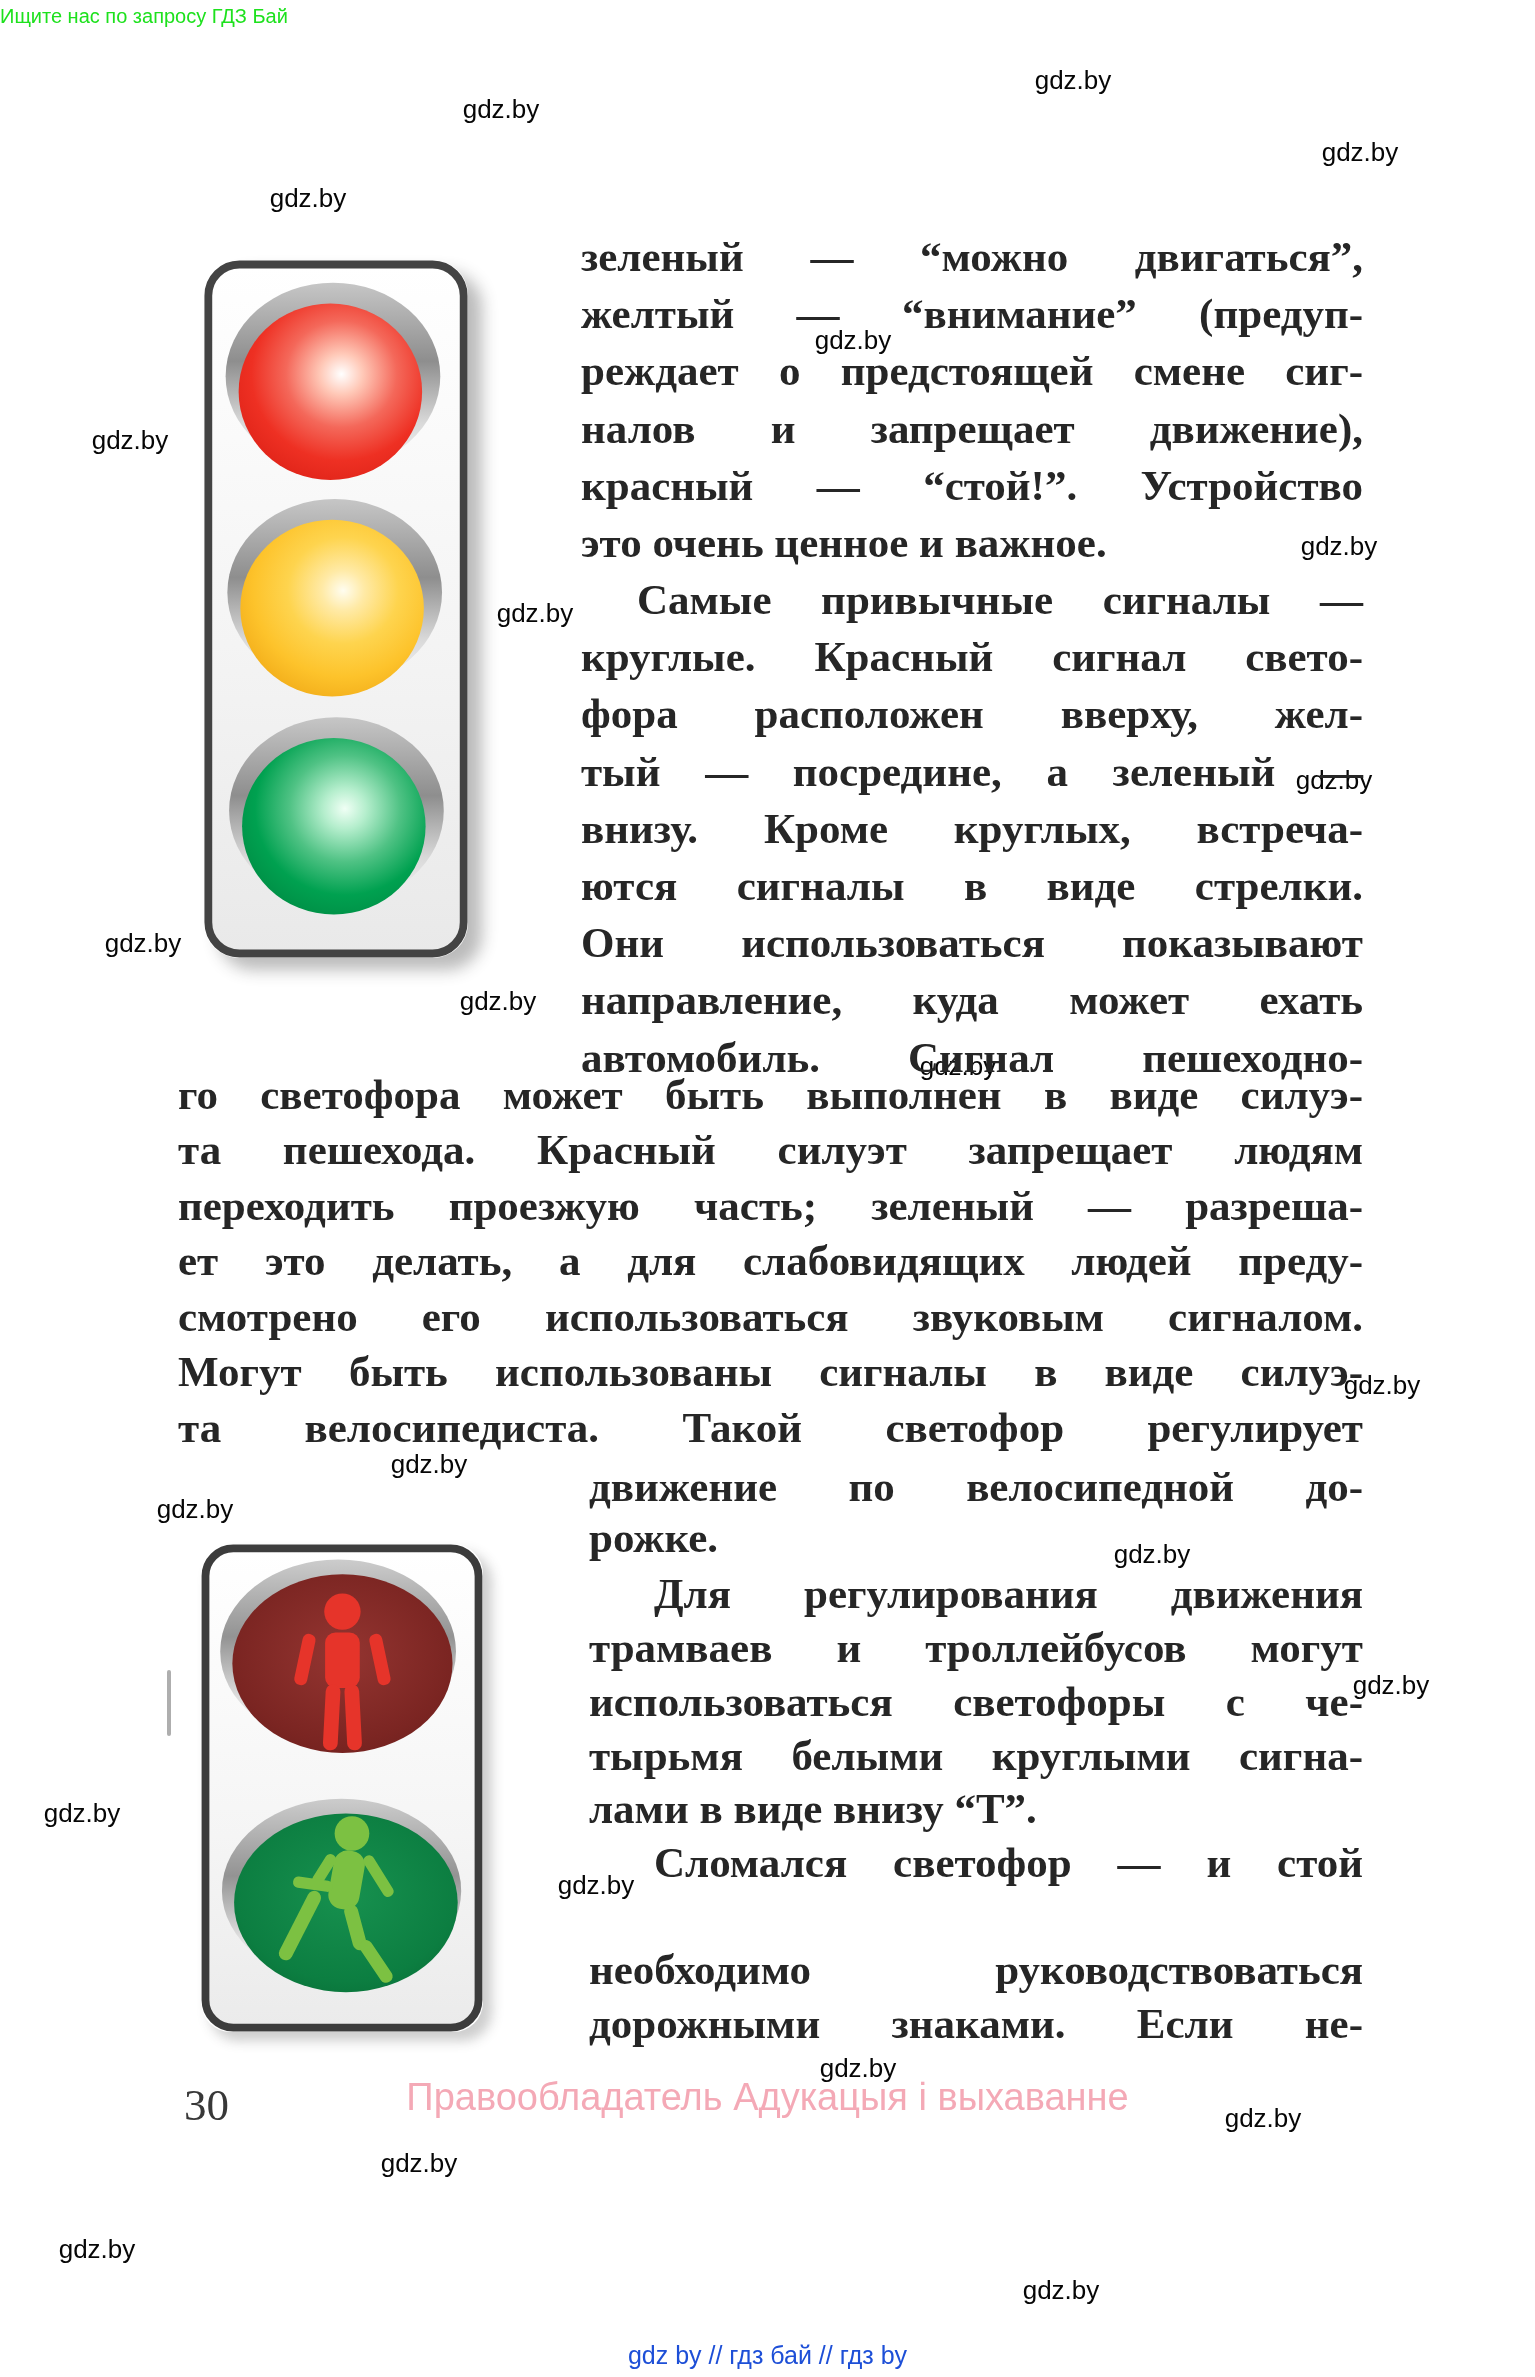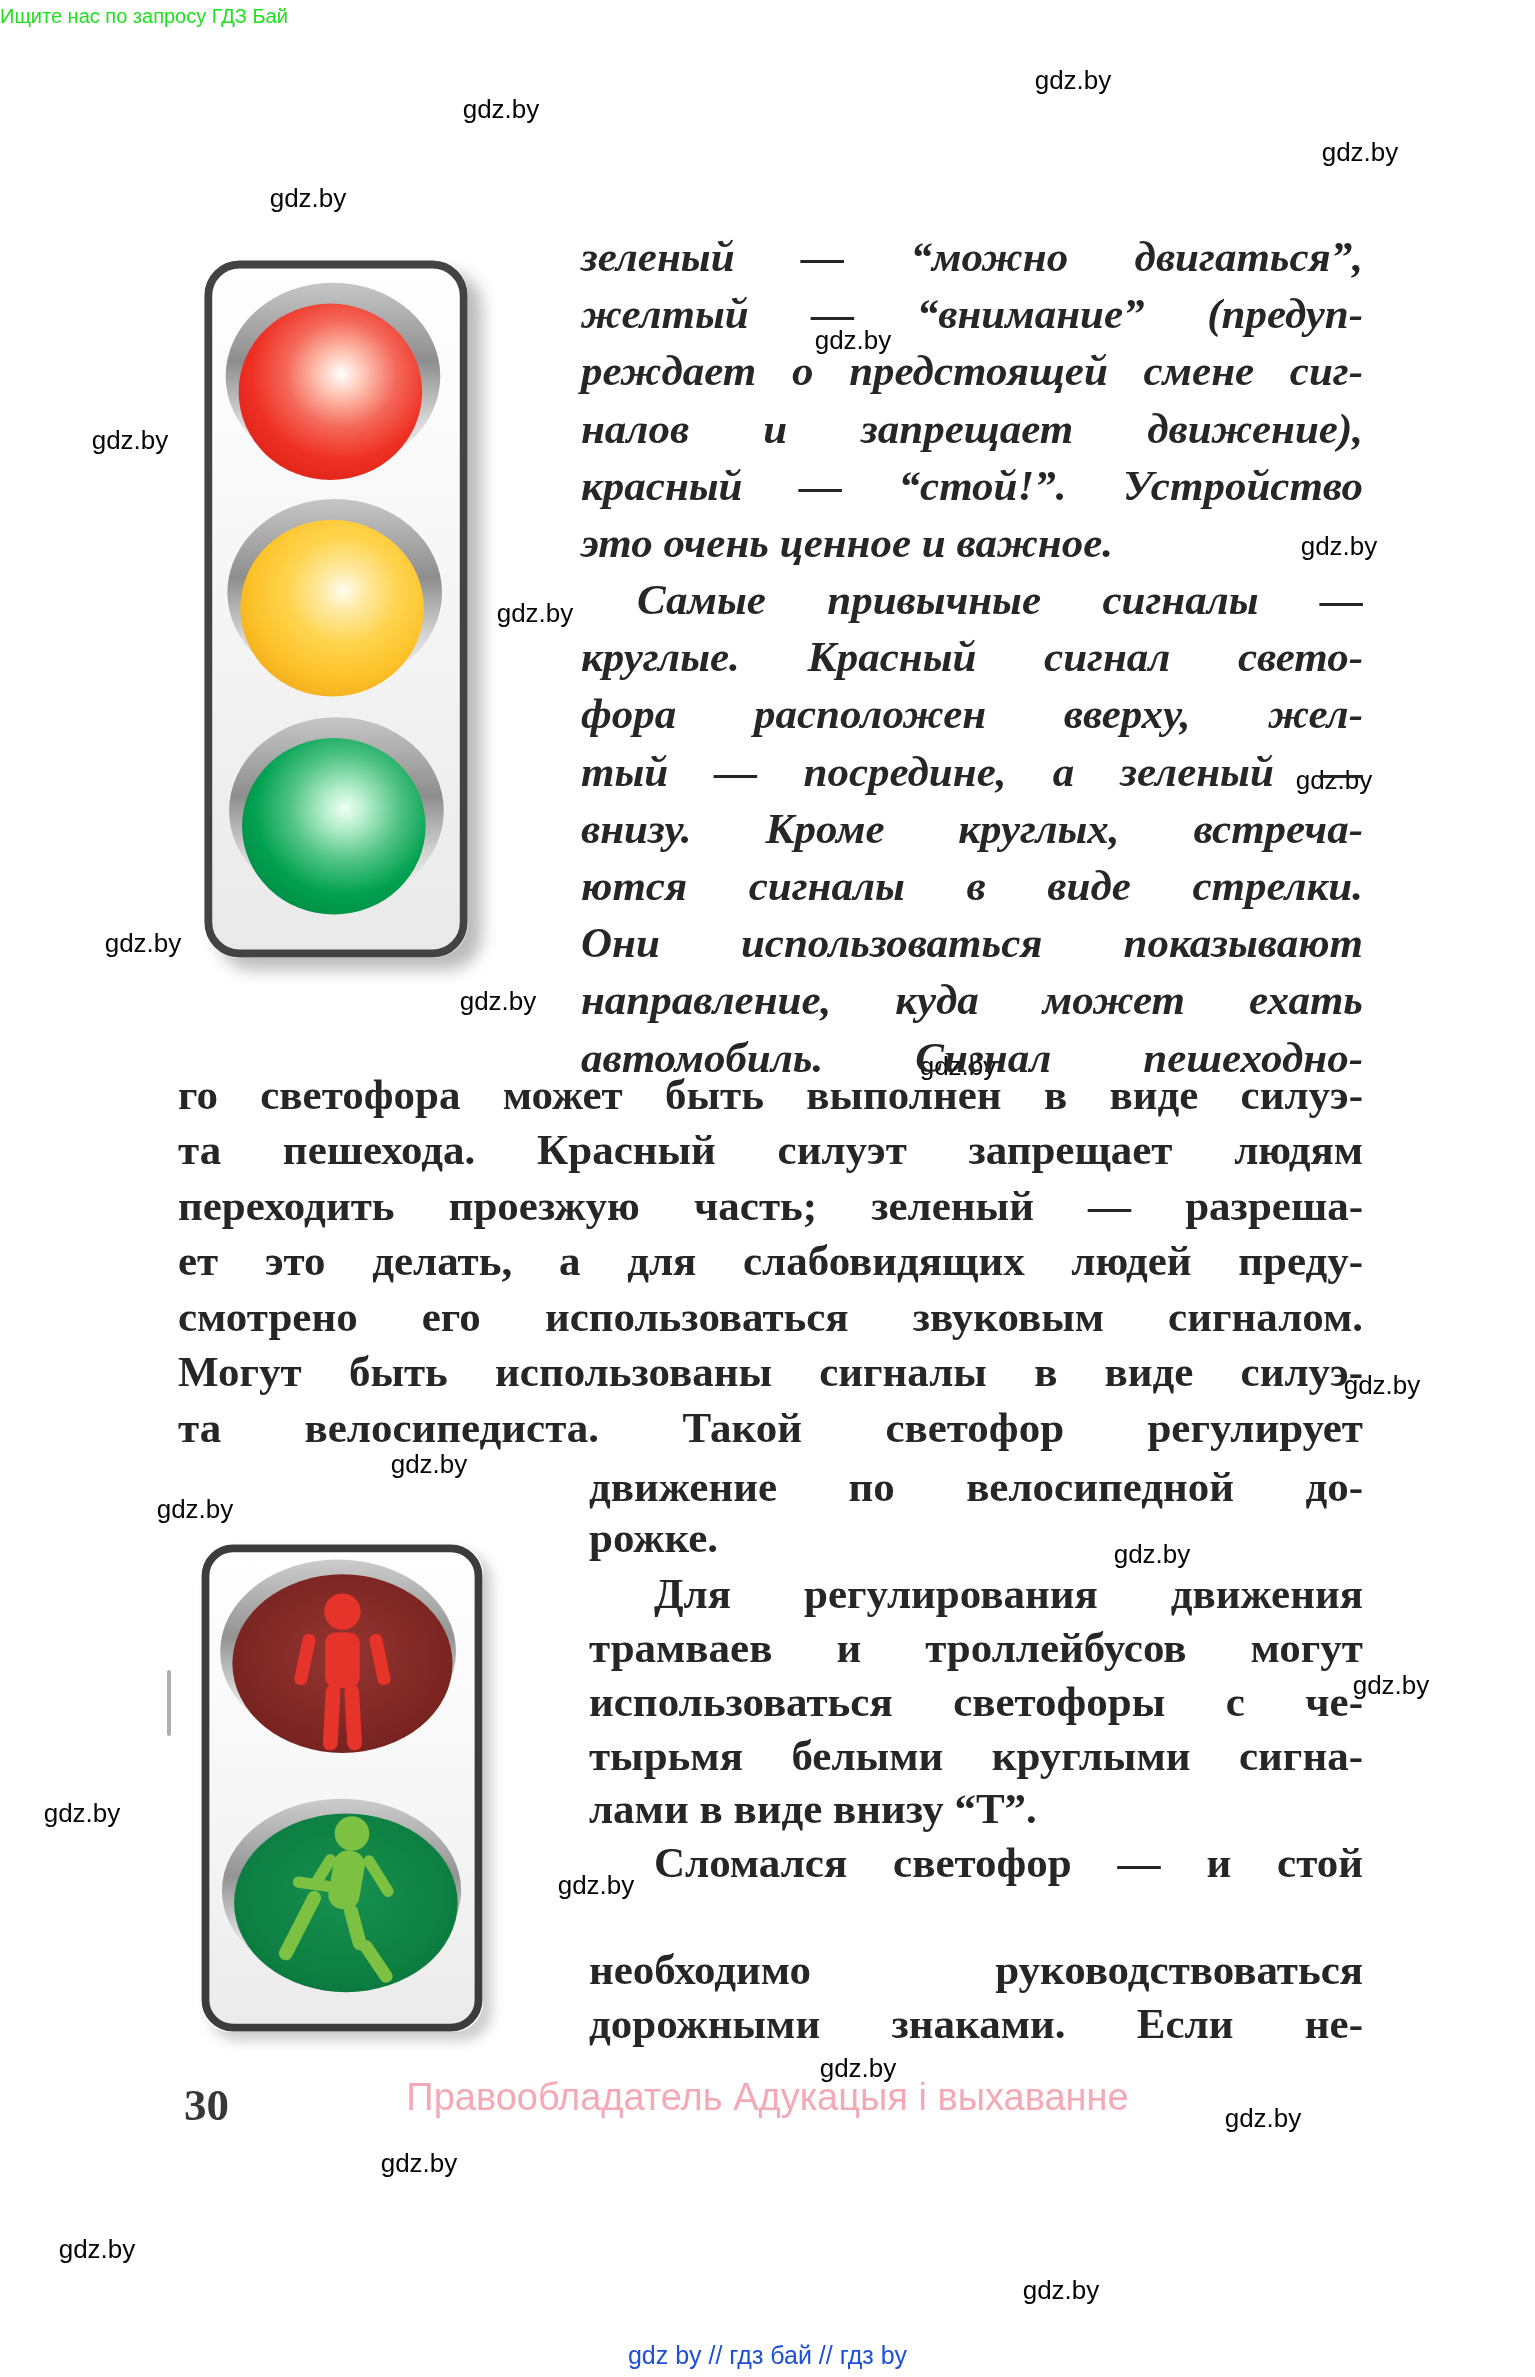--- a/index.html
+++ b/index.html
@@ -14,21 +14,21 @@
   .region{position:absolute;}
   .tline{position:absolute;left:0;right:0;font-size:43px;font-weight:600;
          color:var(--text-dark,#262626);text-align:justify;text-align-last:justify;
          white-space:normal;line-height:1.12;}
   .tline.no-just{text-align:left;text-align-last:auto;}
   .figure{position:absolute;}
   .figure svg{display:block;width:100%;height:100%;}
   .shadow-big{border-radius:35px;box-shadow:14px 12px 15.6px rgba(50,50,50,.33);}
   .shadow-sm{border-radius:29.5px;box-shadow:8.7px 8.7px 12px rgba(60,60,60,.25);}
   .artifact{position:absolute;background:#aeaeae;border-radius:2.6px;}
-  .pagenum{position:absolute;top:2079px;left:184px;font-size:45px;font-weight:700;
+  .pagenum{position:absolute;top:2079px;left:184px;font-size:45px;font-weight:400;
            color:var(--page-number-gray,#383838);}
   .copyright{position:absolute;top:2076px;left:0;width:100%;text-align:center;
              font-family:"Liberation Sans",sans-serif;font-size:38px;font-weight:500;
              color:var(--pink,#f4a9b6);}
   .links{position:absolute;top:2341px;left:0;width:100%;text-align:center;
          font-family:"Liberation Sans",sans-serif;font-size:25px;font-weight:500;
          color:var(--footer-blue,#1d4fd7);}
 </style>
 </head>
 <body>
@@ -159,21 +159,21 @@
         <rect x="120" y="414" width="16" height="88" rx="8" transform="rotate(27 158 420)"></rect>
         <rect x="164" y="416" width="16" height="54" rx="8" transform="rotate(-15 172 420)"></rect>
         <rect x="181" y="458" width="15" height="56" rx="7" transform="rotate(-34 188 462)"></rect>
       </g>
     </svg>
   </div>
 
   <div class="artifact" style="left:167px;top:1670px;width:4.3px;height:66px;"></div>
 
   <div id="text-layer">
-      <div class="region" style="left: 581px; top: 233px; width: 782px; height: 875px; font-style: italic;">
+      <div class="region" style="left: 581px; top: 233px; width: 782px; height: 875px;">
         <div class="tline" style="top: 0px;">зеленый — “можно двигаться”,</div>
         <div class="tline" style="top: 57px;">желтый — “внимание” (предуп-</div>
         <div class="tline" style="top: 114px;">реждает о предстоящей смене сиг-</div>
         <div class="tline" style="top: 172px;">налов и запрещает движение),</div>
         <div class="tline" style="top: 229px;">красный — “стой!”. Устройство</div>
         <div class="tline no-just" style="top: 286px;">это очень ценное и важное.</div>
         <div class="tline" style="top: 343px; padding-left: 56px;">Самые привычные сигналы —</div>
         <div class="tline" style="top: 400px;">круглые. Красный сигнал свето-</div>
         <div class="tline" style="top: 457px;">фора расположен вверху, жел-</div>
         <div class="tline" style="top: 515px;">тый — посредине, а зеленый —</div>

